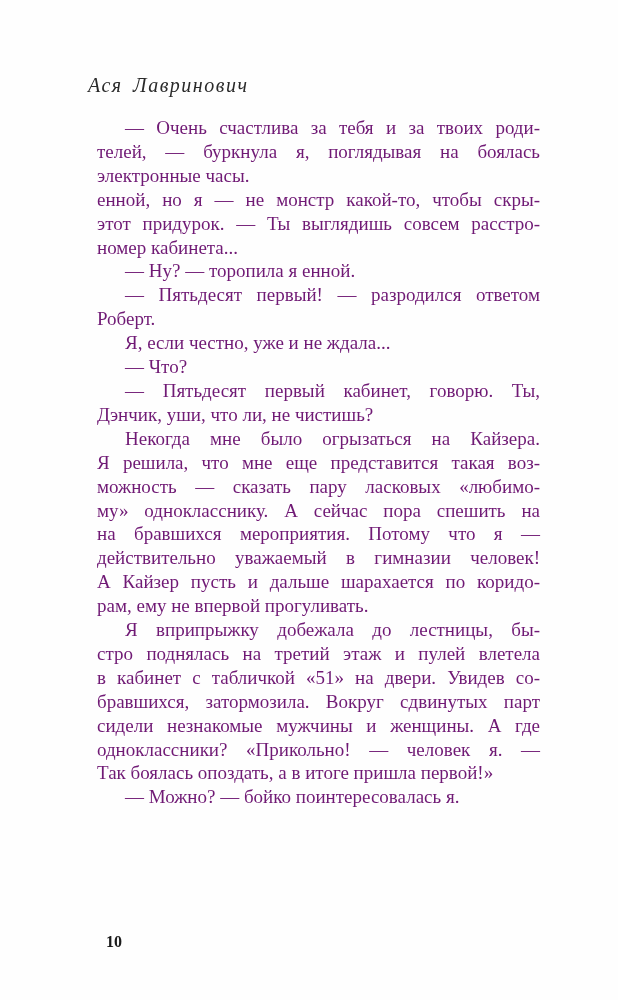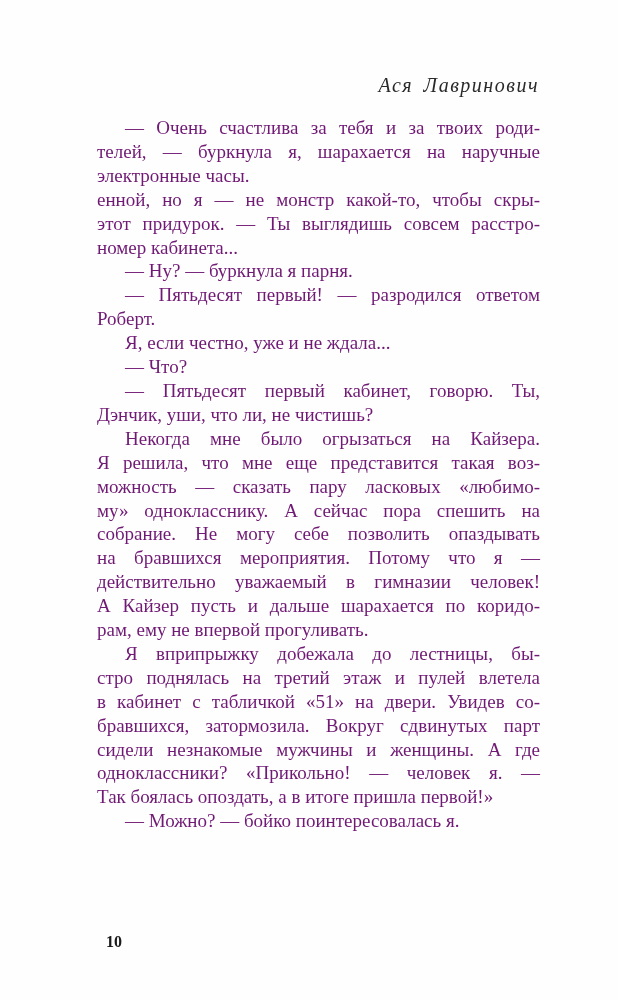--- a/index.html
+++ b/index.html
@@ -12,23 +12,23 @@
     width: 618px;
     height: 1000px;
     background: #fefefe;
     font-family: "Liberation Serif", serif;
     color: #1c1c1c;
     overflow: hidden;
   }
   .running-header {
     position: absolute;
     top: 74px;
-    left: 96px;
+    left: 88px;
     width: 443px;
-    text-align: right;
+    text-align: left;
     font-style: italic;
     font-size: 20px;
     letter-spacing: 1.5px;
     color: #2a2a2a;
     word-spacing: 4px;
   }
   .body-text {
     position: absolute;
     top: 116px;
     left: 97px;
@@ -60,37 +60,36 @@
   }
 </style>
 </head>
 <body>
 
 <div class="page">
   <div class="running-header">Ася Лавринович</div>
 
   <div class="body-text" id="body-text">
       <div class="line first">— Очень счастлива за тебя и за твоих роди-</div>
-      <div class="line">телей, — буркнула я, шарахается на наручные</div>
+      <div class="line">телей, — буркнула я, поглядывая на боялась</div>
       <div class="line last">электронные часы.</div>
       <div class="line">енной, но я — не монстр какой-то, чтобы скры-</div>
       <div class="line">этот придурок. — Ты выглядишь совсем расстро-</div>
       <div class="line last">номер кабинета...</div>
-      <div class="line first last">— Ну? — буркнула я парня.</div>
+      <div class="line first last">— Ну? — торопила я енной.</div>
       <div class="line first">— Пятьдесят первый! — разродился ответом</div>
       <div class="line last">Роберт.</div>
       <div class="line first last">Я, если честно, уже и не ждала...</div>
       <div class="line first last">— Что?</div>
       <div class="line first">— Пятьдесят первый кабинет, говорю. Ты,</div>
       <div class="line last">Дэнчик, уши, что ли, не чистишь?</div>
       <div class="line first">Некогда мне было огрызаться на Кайзера.</div>
       <div class="line">Я решила, что мне еще представится такая воз-</div>
       <div class="line">можность — сказать пару ласковых «любимо-</div>
       <div class="line">му» однокласснику. А сейчас пора спешить на</div>
-      <div class="line">собрание. Не могу себе позволить опаздывать</div>
       <div class="line">на бравшихся мероприятия. Потому что я —</div>
       <div class="line">действительно уважаемый в гимназии человек!</div>
       <div class="line">А Кайзер пусть и дальше шарахается по коридо-</div>
       <div class="line last">рам, ему не впервой прогуливать.</div>
       <div class="line first">Я вприпрыжку добежала до лестницы, бы-</div>
       <div class="line">стро поднялась на третий этаж и пулей влетела</div>
       <div class="line">в кабинет с табличкой «51» на двери. Увидев со-</div>
       <div class="line">бравшихся, затормозила. Вокруг сдвинутых парт</div>
       <div class="line">сидели незнакомые мужчины и женщины. А где</div>
       <div class="line">одноклассники? «Прикольно! — человек я. —</div>

